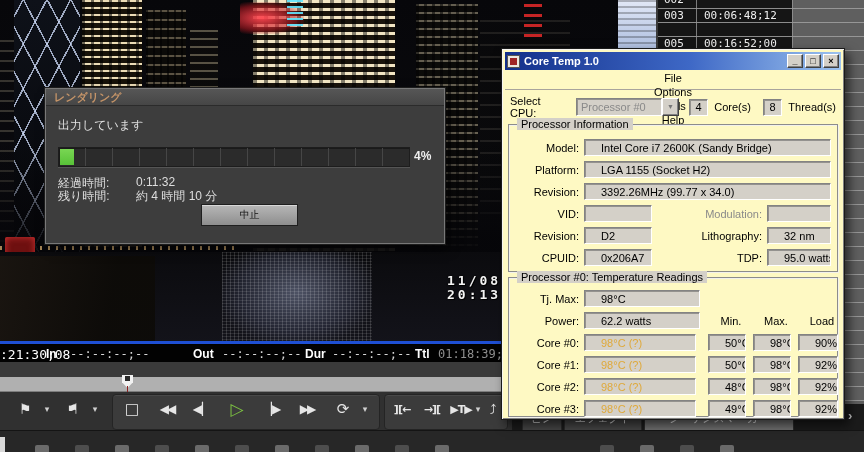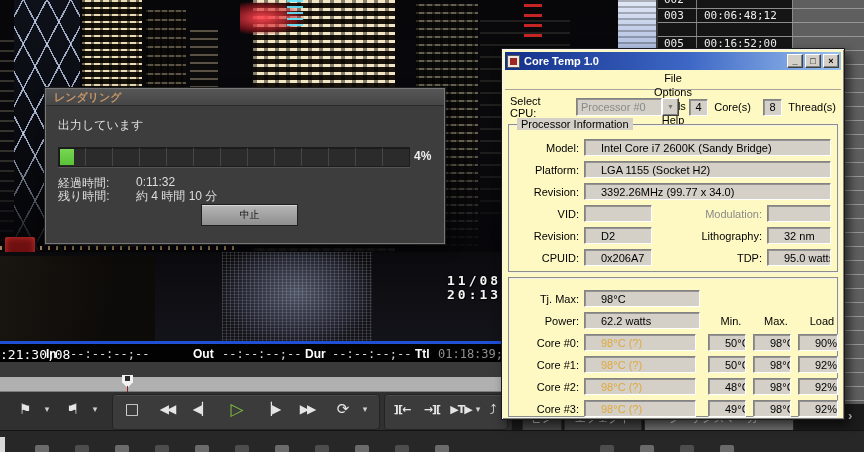--- a/index.html
+++ b/index.html
@@ -433,20 +433,21 @@
       </div>
       <div class="ct-row" style="top:124px;">
         <span class="ct-lab">CPUID:</span>
         <div class="ct-field f-sm sunk">0x206A7</div>
         <span class="ct-lab2">TDP:</span>
         <div class="ct-field f-sm2 sunk">95.0 watts</div>
       </div>
     </div>
 
     <div class="ct-group" id="ct-group2">
+      <span class="ct-legend">Processor #0: Temperature Readings</span>
       <div class="ct-row" style="top:12px;">
         <span class="ct-lab">Tj. Max:</span>
         <div class="ct-field f-med sunk">98°C</div>
       </div>
       <div class="ct-row" style="top:34px;">
         <span class="ct-lab">Power:</span>
         <div class="ct-field f-med sunk">62.2 watts</div>
         <span class="hd-cell hd-1">Min.</span>
         <span class="hd-cell">Max.</span>
         <span class="hd-cell hd-load">Load</span>

